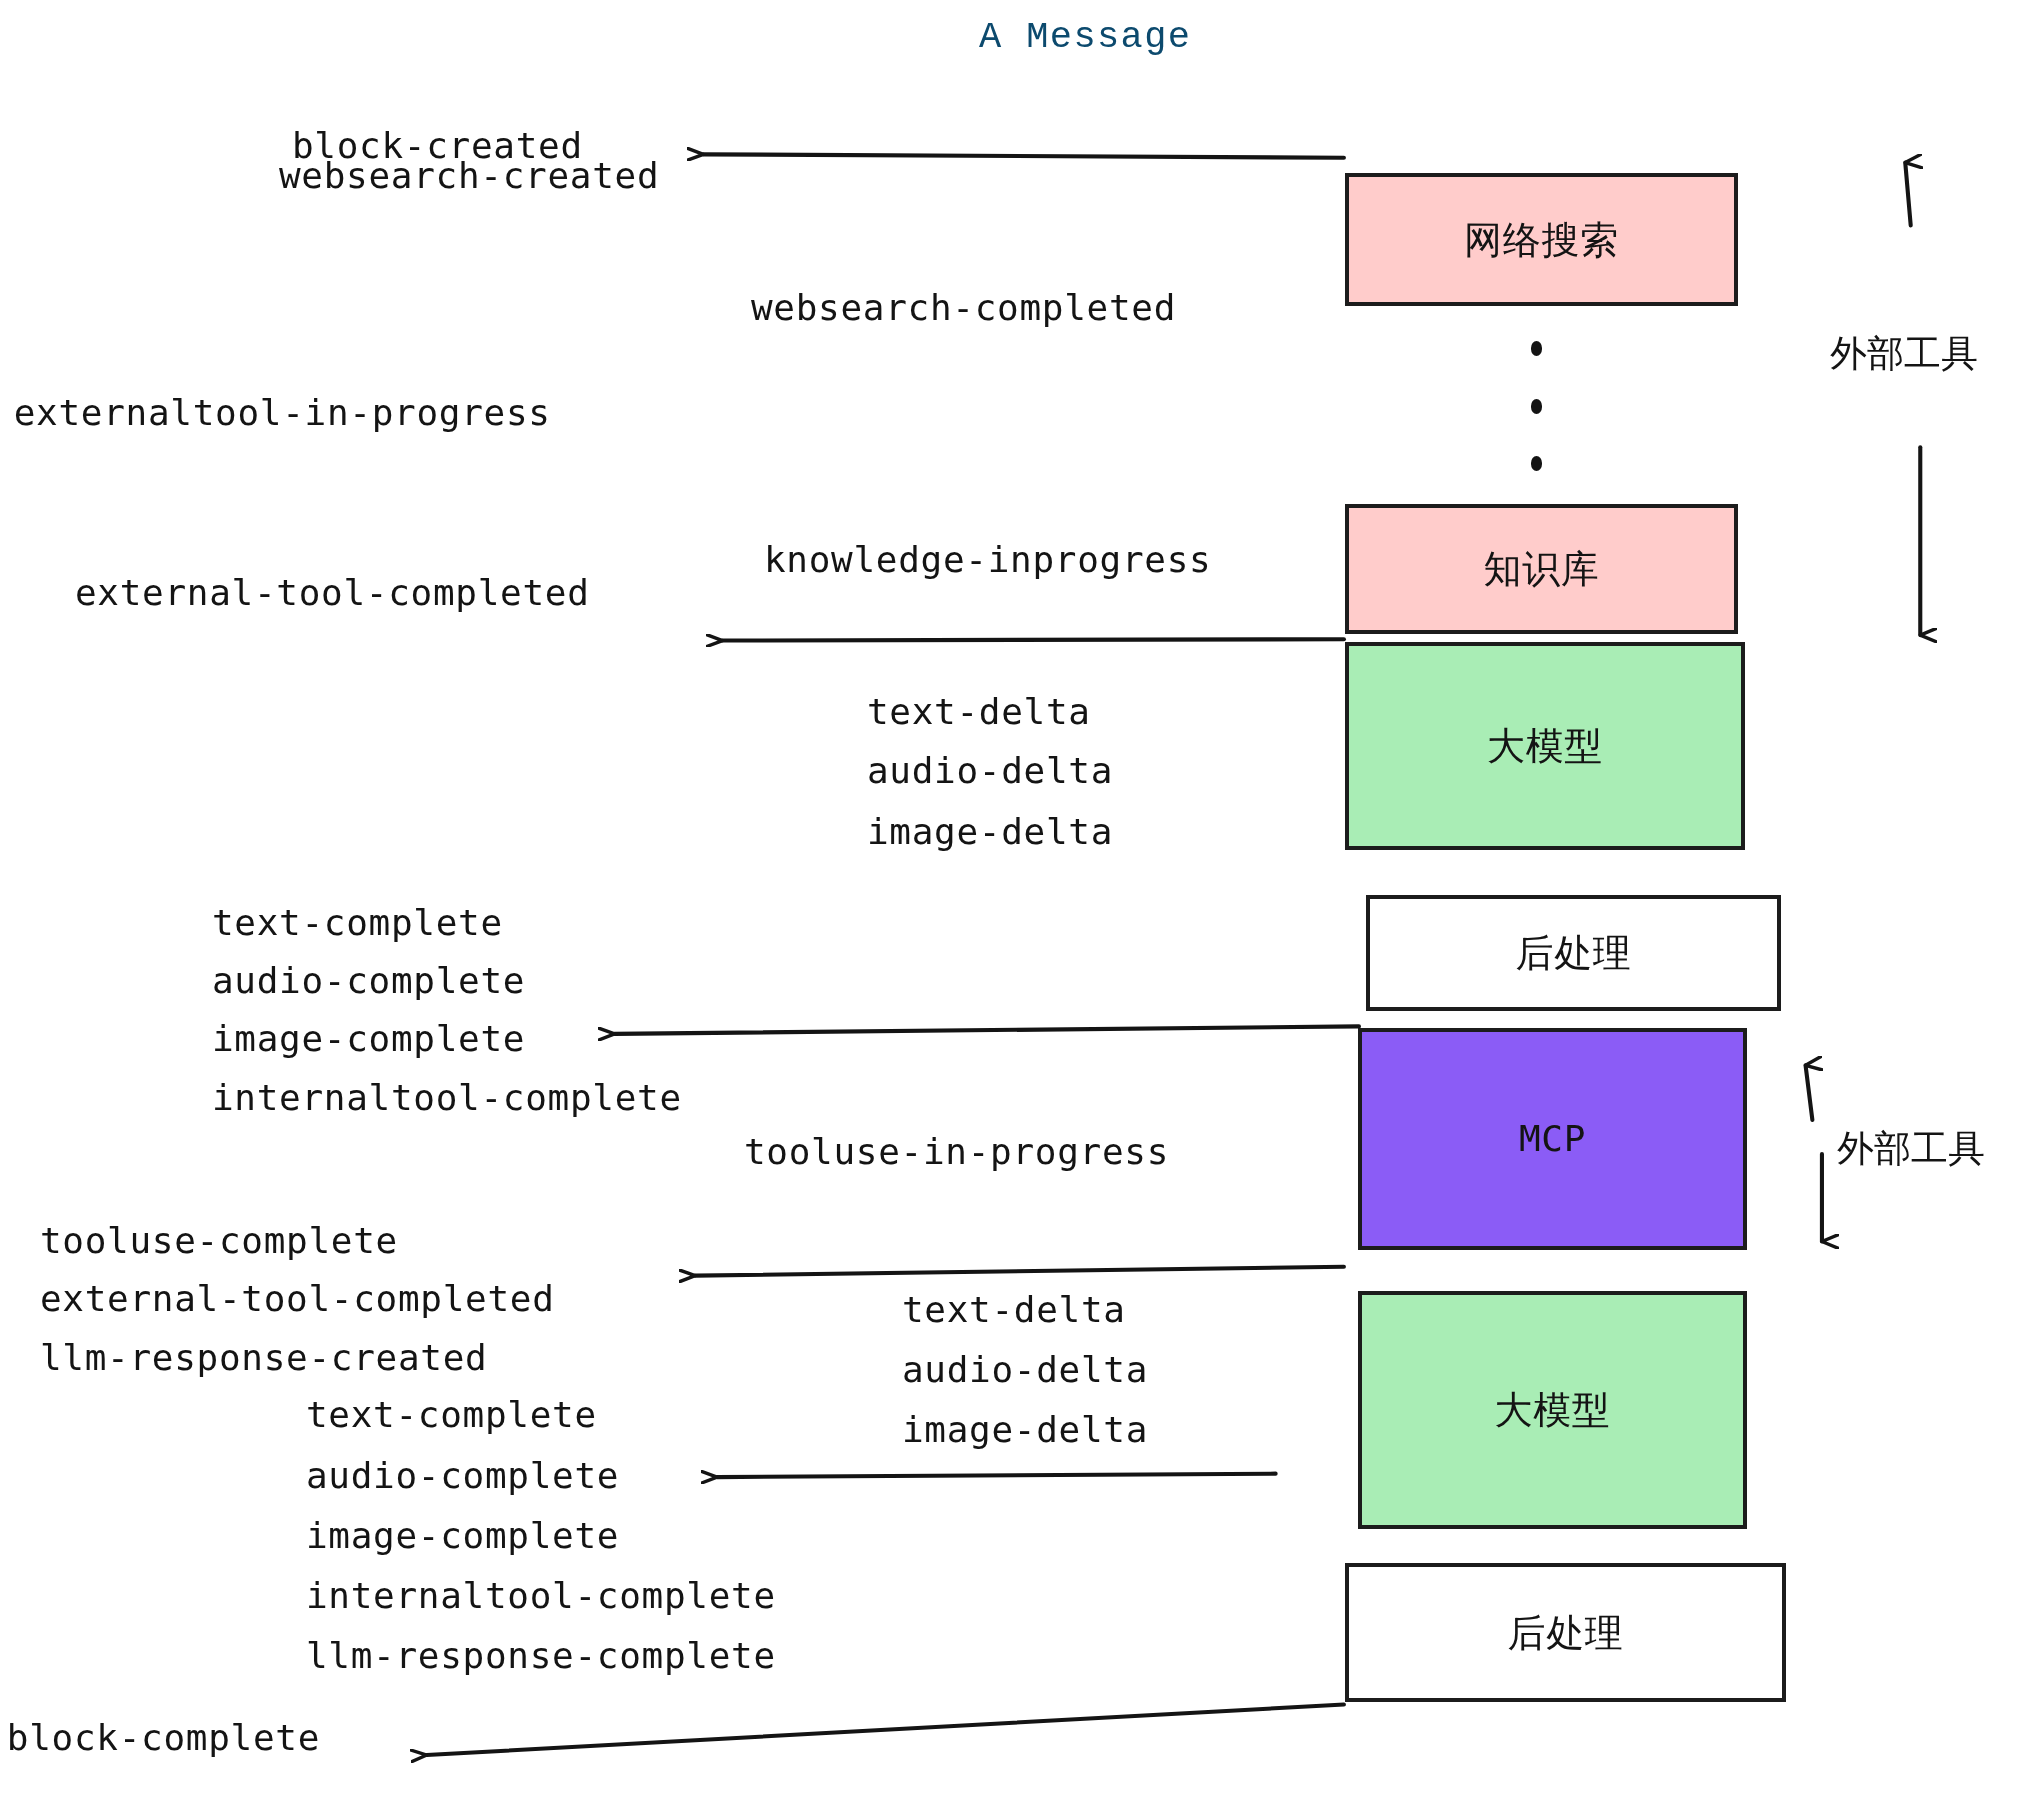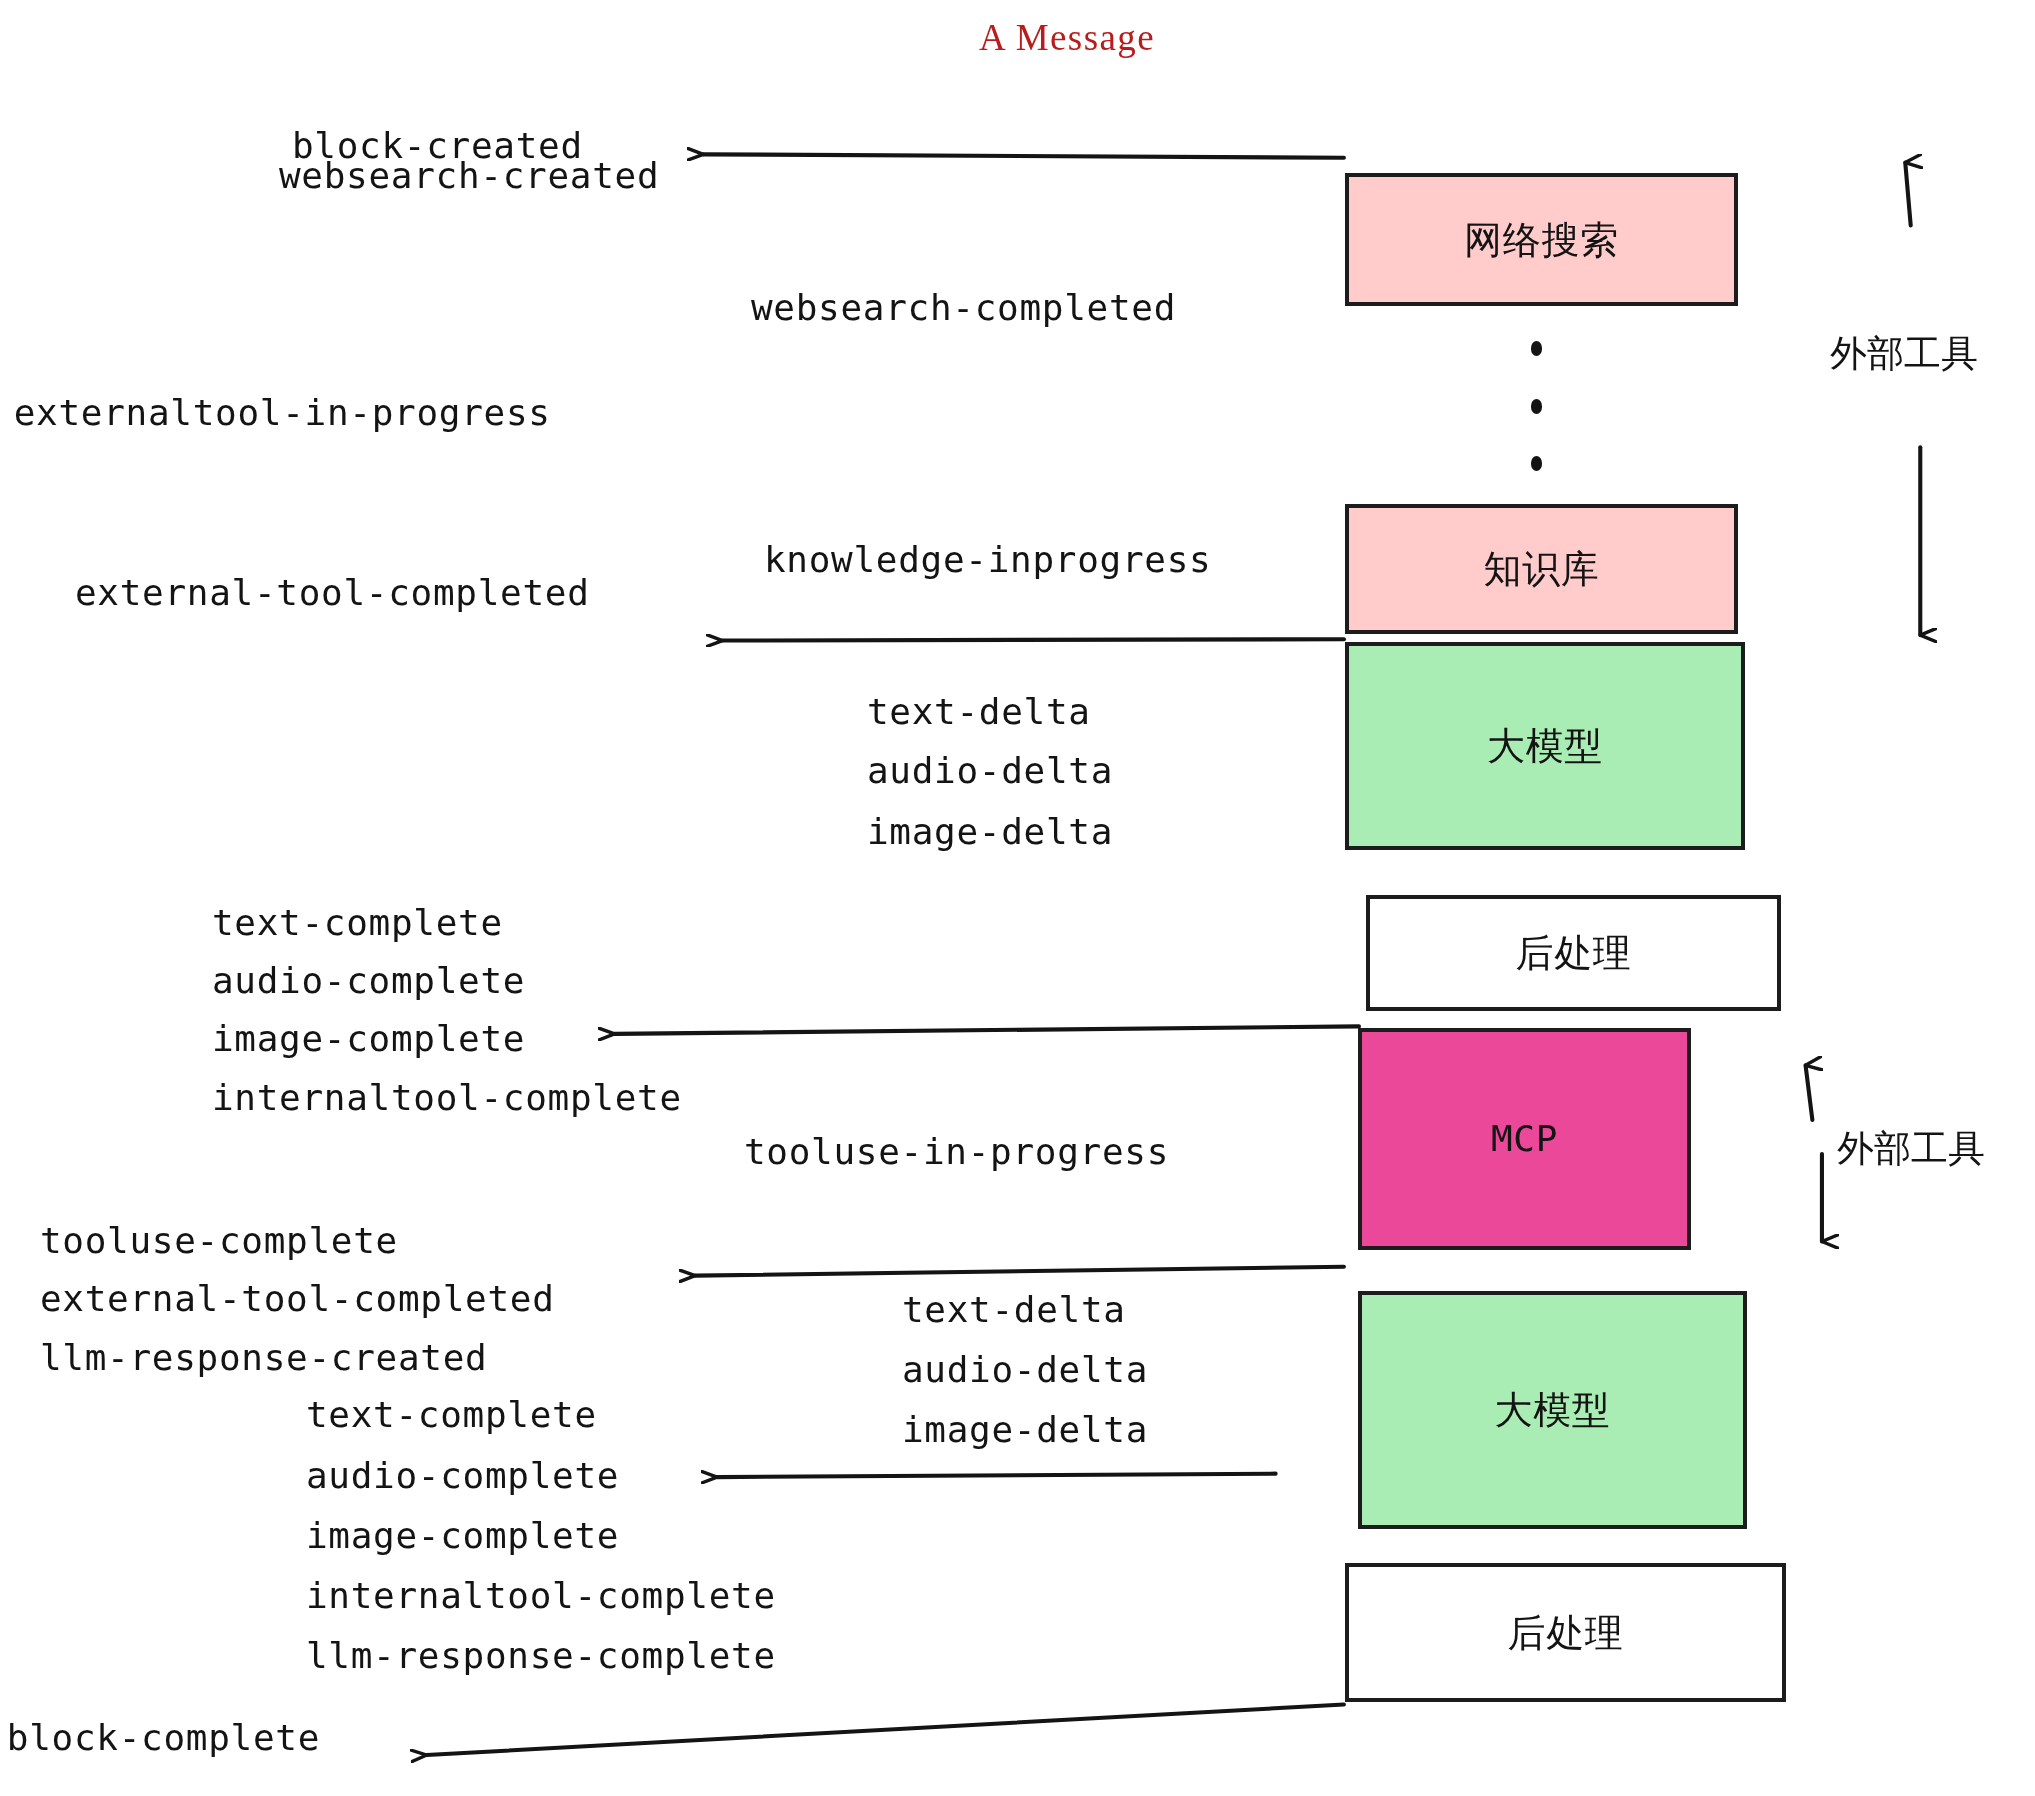--- a/index.html
+++ b/index.html
@@ -22,24 +22,24 @@
     white-space: nowrap;
     font-family: "DejaVu Sans Mono", "Liberation Mono", monospace;
     font-size: 36px;
     letter-spacing: 0.7px;
     color: #141414;
     line-height: 1;
   }
   .title {
     position: absolute;
     white-space: nowrap;
-    font-family: Liberation Serif, serif;
+    font-family: Liberation Mono, monospace;
     font-size: 37px;
     letter-spacing: 1.4px;
-    color: #b91c1c;
+    color: #0c4a6e;
     line-height: 1;
   }
   
   .node {
     position: absolute;
     box-sizing: border-box;
     border: 4.1px solid #1c1c1c;
     display: flex;
     align-items: center;
     justify-content: center;
@@ -159,21 +159,21 @@
   </div>
 
   <div class="node" style="left:1345px; top:642px; width:400px; height:208px; background:#A9EDB5;">
     <span class="node-label">大模型</span>
   </div>
 
   <div class="node" style="left:1366px; top:895px; width:415px; height:116px; background:#FFFFFF;">
     <span class="node-label">后处理</span>
   </div>
 
-  <div class="node" style="left:1358px; top:1028px; width:333px; height:222px; background:#ec4899;">
+  <div class="node" style="left:1358px; top:1028px; width:389px; height:222px; background:#8b5cf6;">
     <span class="node-label latin">MCP</span>
   </div>
 
   <div class="node" style="left:1358px; top:1291px; width:389px; height:238px; background:#A9EDB5;">
     <span class="node-label">大模型</span>
   </div>
 
   <div class="node" style="left:1345px; top:1563px; width:441px; height:139px; background:#FFFFFF;">
     <span class="node-label">后处理</span>
   </div>

